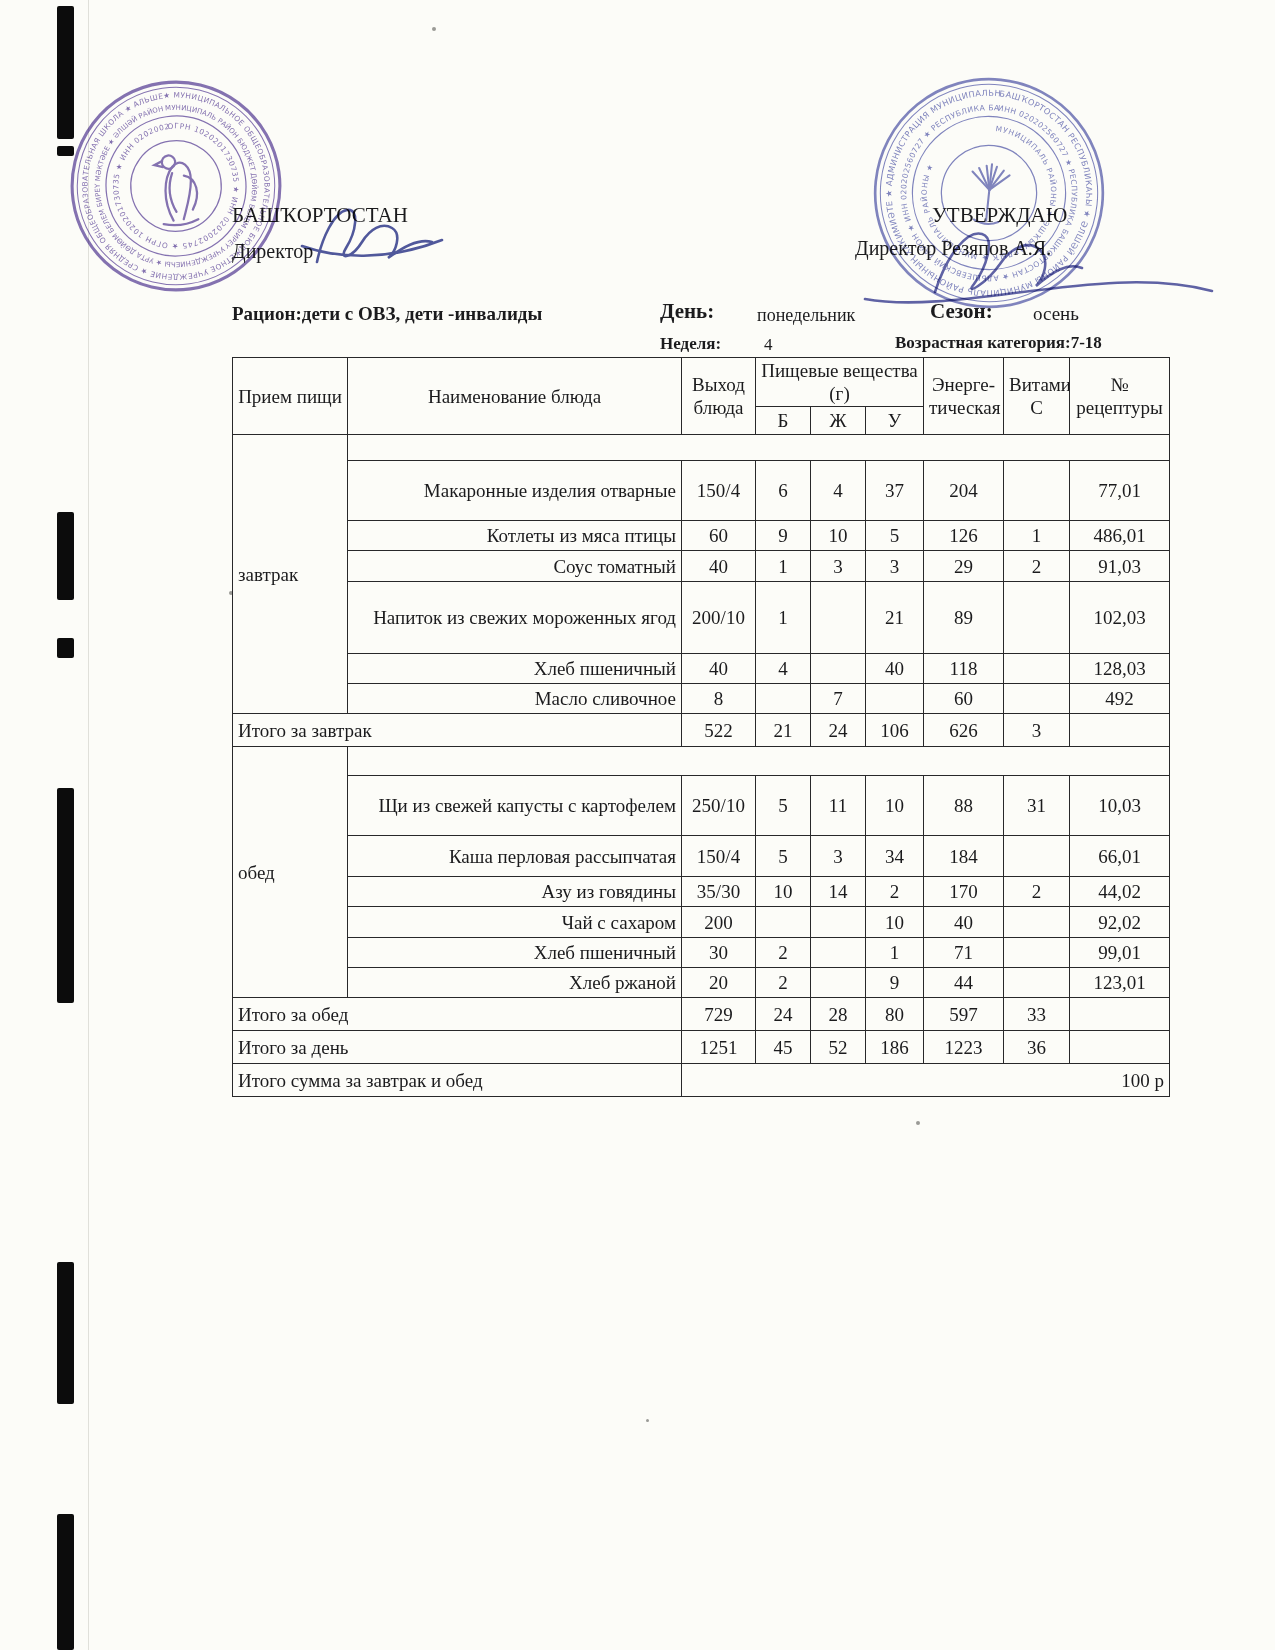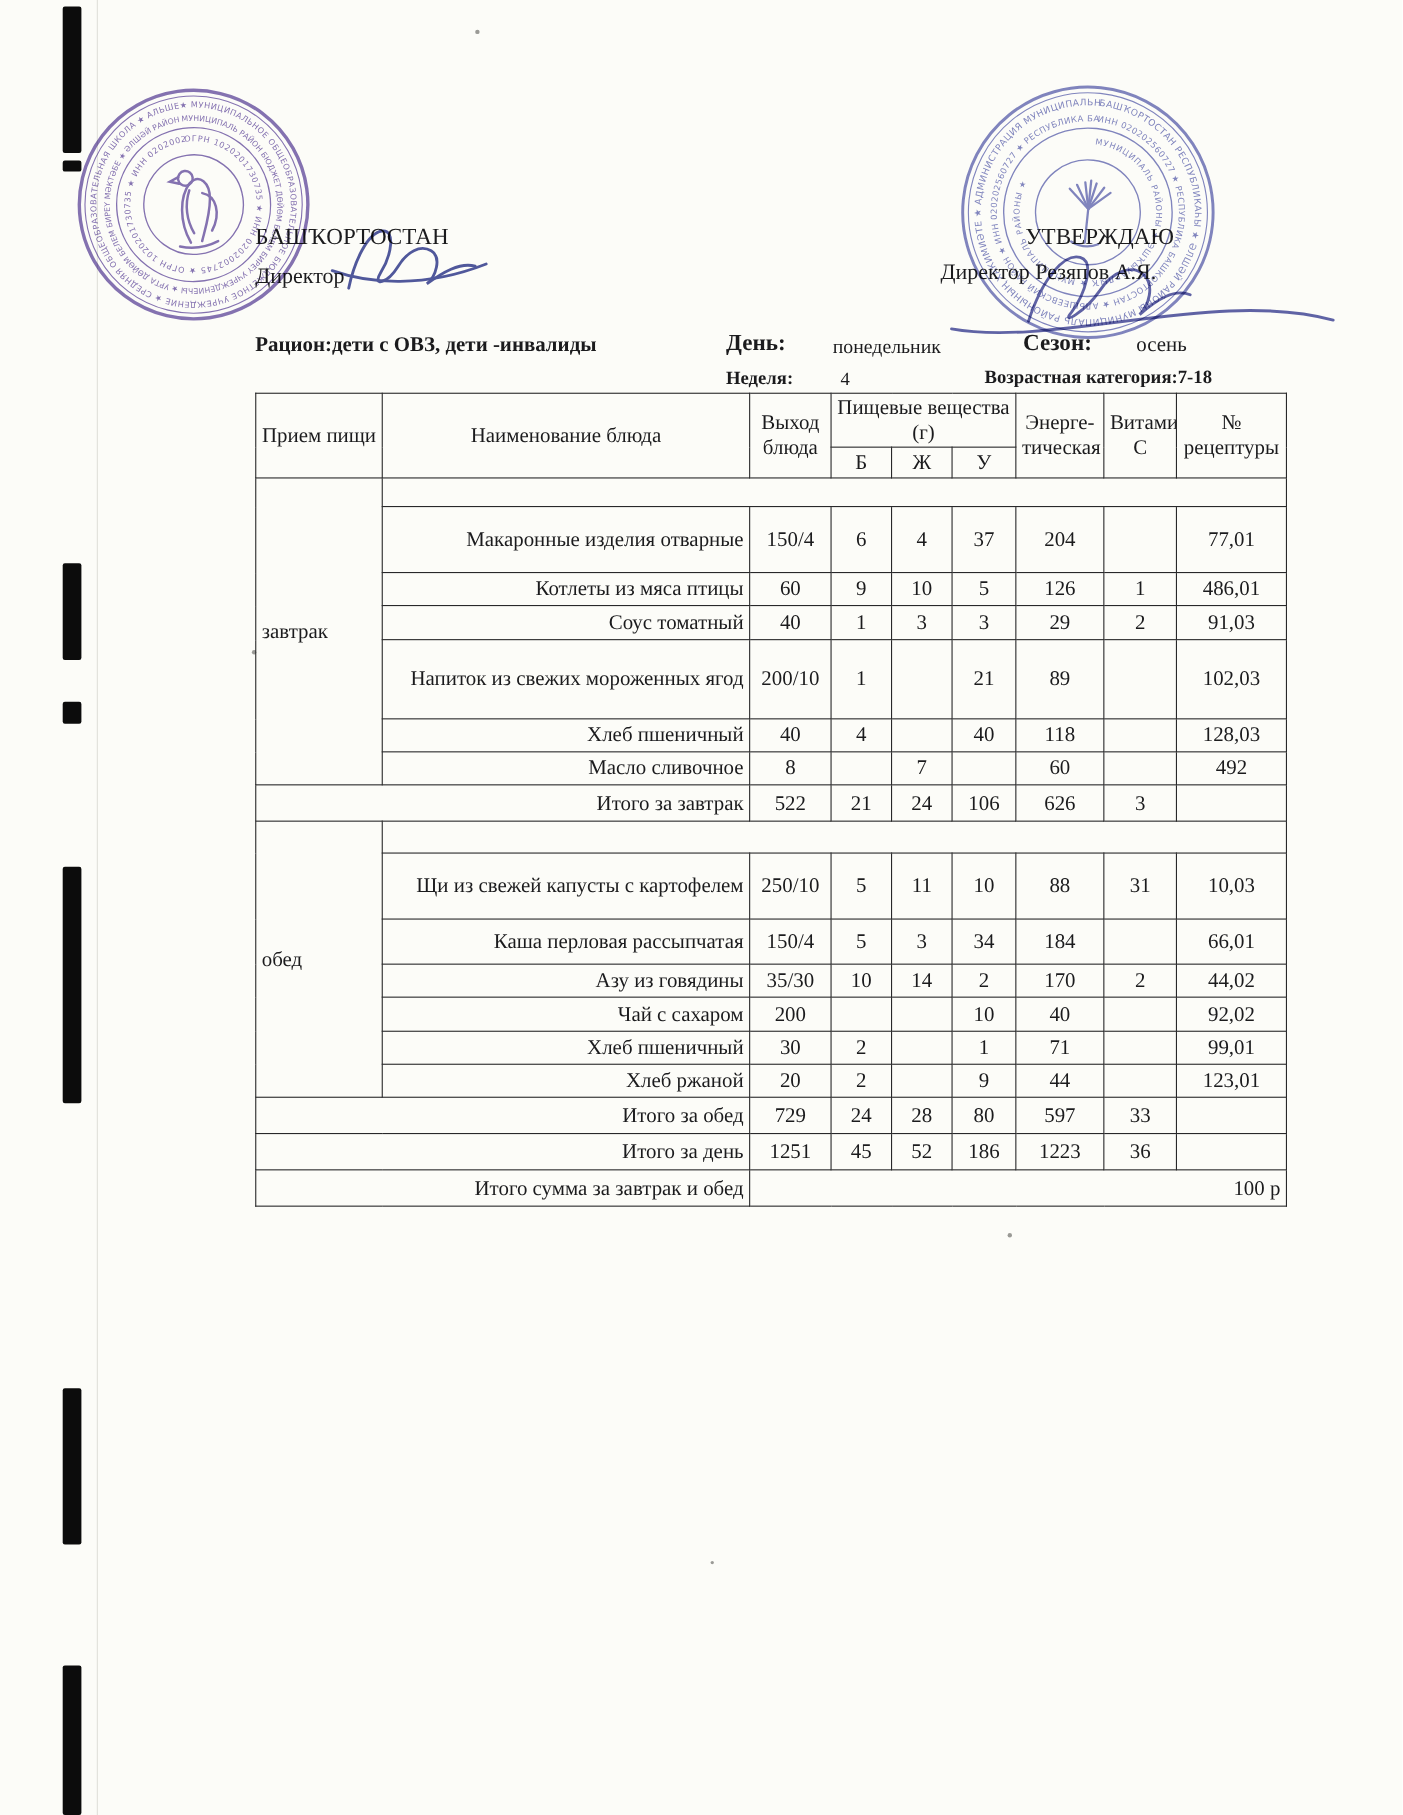--- a/index.html
+++ b/index.html
@@ -20,21 +20,21 @@
   .menu-table th{text-align:center}
   .th-left{text-align:left;padding-left:8px}
   .small-h{font-size:14.5px;line-height:1.15}
   .nutri-h{font-size:16px}
   .bju-h{font-size:18px}
   .num{text-align:center}
   .dish{text-align:right;padding-left:7px}
   .vt{vertical-align:top;padding-top:3px}
   .vb{vertical-align:bottom;padding-bottom:5px}
   .meal-col{vertical-align:top;text-align:left;font-weight:bold;font-size:20px;padding:2px 4px 2px 5px}
-  .total-label{font-weight:bold;font-size:20px;text-align:right;padding-left:6px}
+  .total-label{font-weight:bold;font-size:20px;text-align:left;padding-left:6px}
   .total-val{font-weight:bold;font-size:20px;text-align:center}
   .sum-val{font-weight:bold;font-size:20px;text-align:right;padding-right:10px}
 
   
   .stamp{position:absolute;mix-blend-mode:multiply;pointer-events:none}
   .stamp-left{left:68px;top:78px;width:216px;height:216px;color:#6b54a5;opacity:.82;transform:rotate(-8deg)}
   .stamp-right{left:870px;top:74px;width:238px;height:238px;color:#5a60b0;opacity:.76;transform:rotate(6deg)}
   .stamp text{font-family:"DejaVu Sans",sans-serif}
   .ink{position:absolute;left:0;top:0;pointer-events:none;mix-blend-mode:multiply}
 

